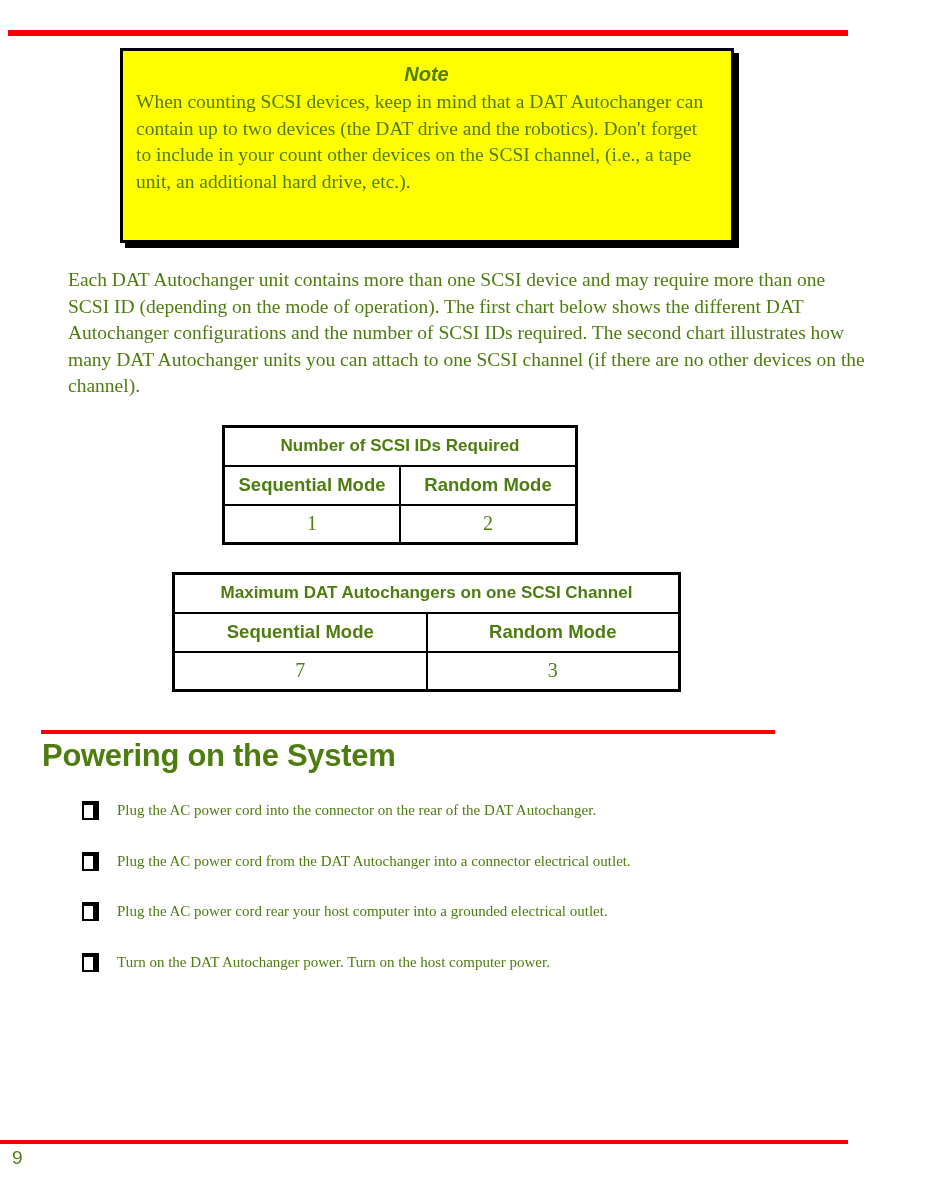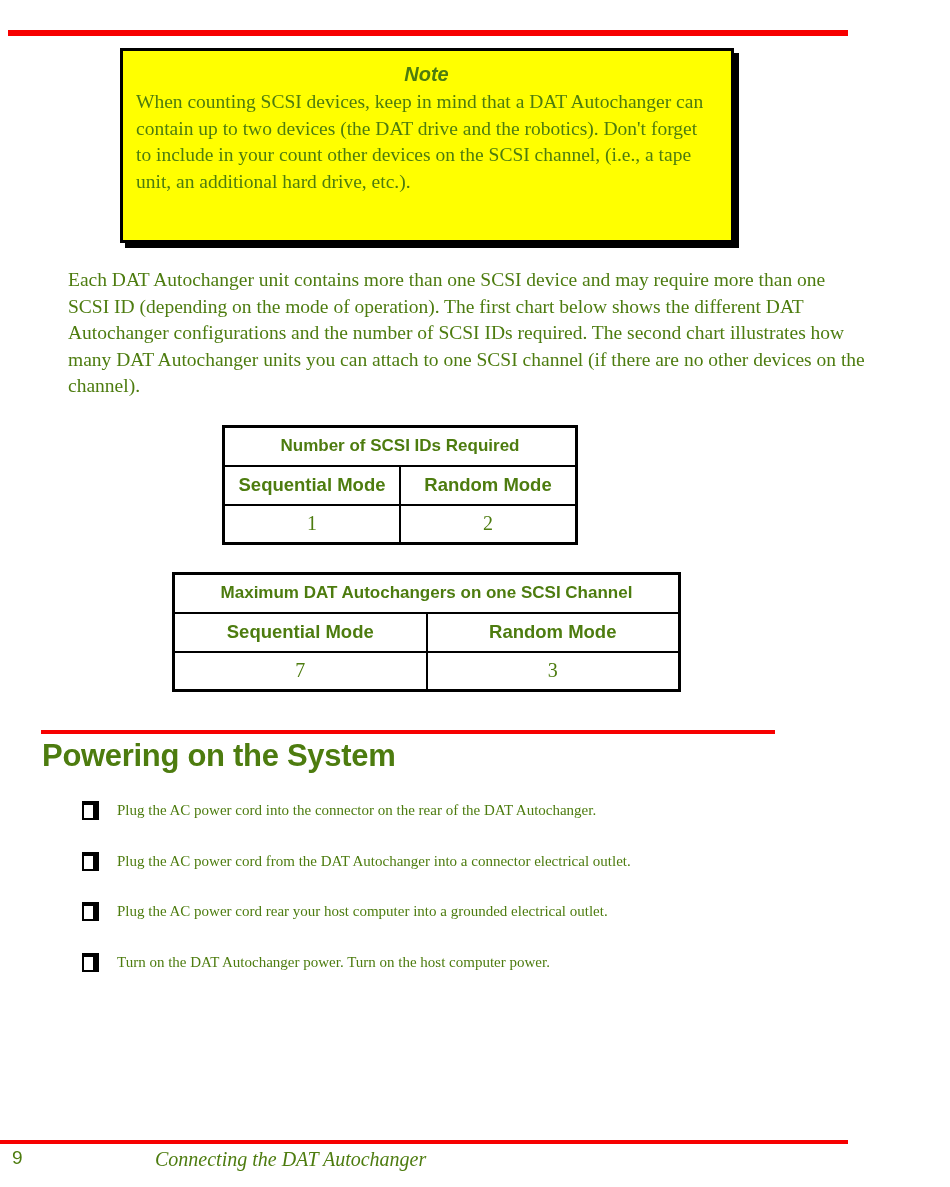--- a/index.html
+++ b/index.html
@@ -197,15 +197,14 @@
       <span class="check-text">Plug the AC power cord rear your host computer into a grounded electrical outlet.</span>
     </div>
     <div class="check-item">
       <span class="bullet-icon"></span>
       <span class="check-text">Turn on the DAT Autochanger power. Turn on the host computer power.</span>
     </div>
   </div>
 
   <div class="rule rule-footer"></div>
   <span class="footer-page-num">9</span>
-  <span class="footer-chapter">Connecting the DAT Autochanger</span>
 
 </div>
 
 </body></html>

